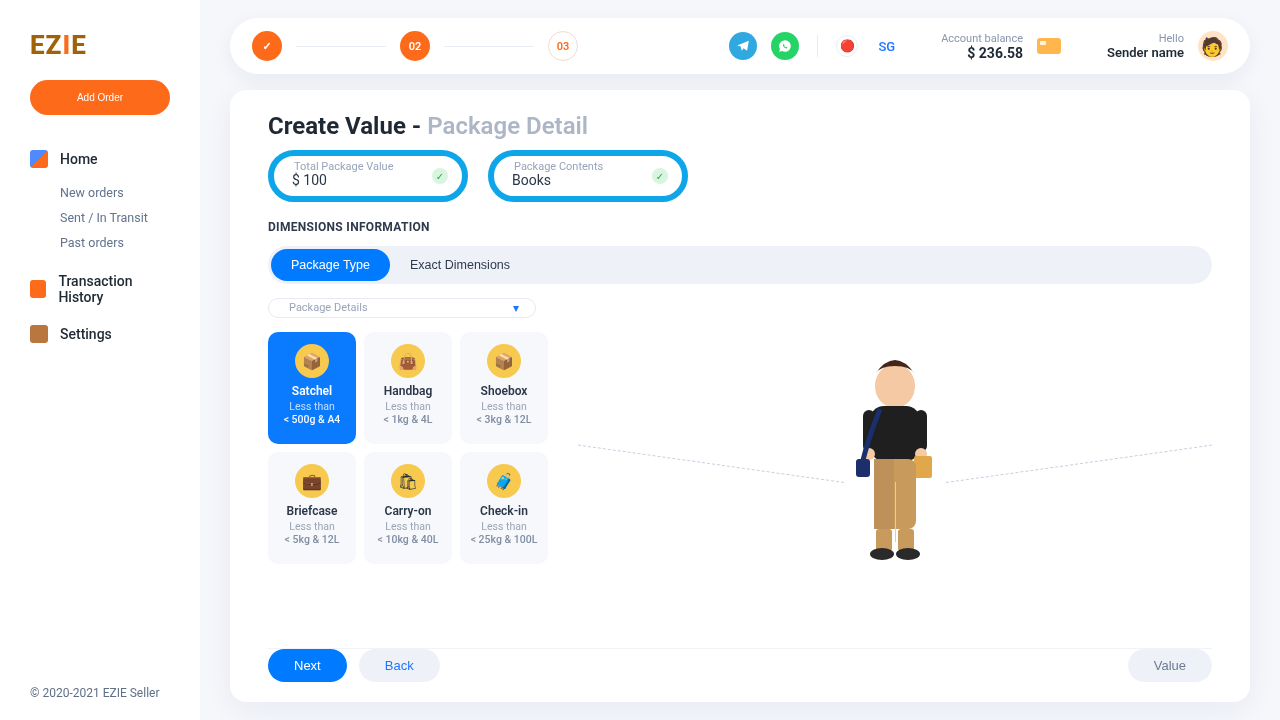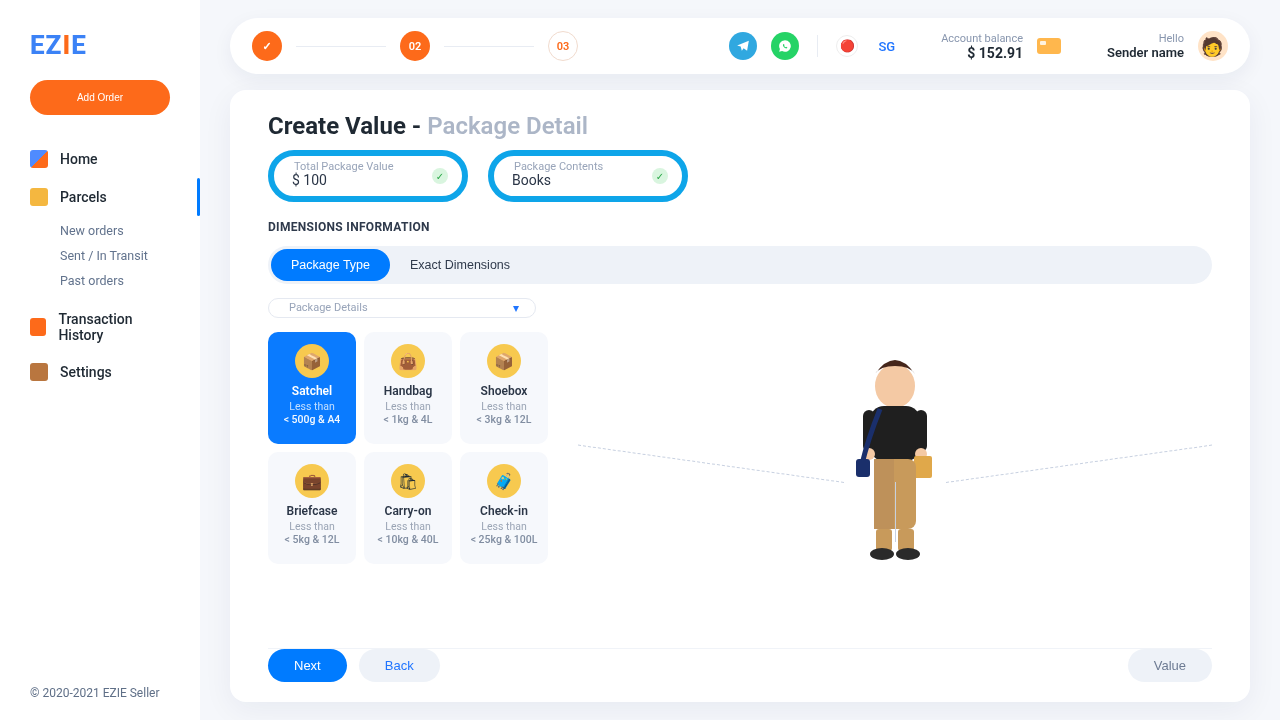--- a/index.html
+++ b/index.html
@@ -2,21 +2,21 @@
 <html><head>
 <meta charset="utf-8">
 <style>
 * { box-sizing: border-box; margin: 0; padding: 0; }
 body { font-family: -apple-system, BlinkMacSystemFont, "Segoe UI", Roboto, sans-serif; background: #f5f7fb; color: #1f2933; width: 1280px; height: 720px; overflow: hidden; }
 .app { display: flex; height: 720px; }
 
 
 .sidebar { width: 200px; background: #fff; padding: 30px 0 20px; display: flex; flex-direction: column; position: relative; }
 .logo { font-weight: 800; font-size: 26px; padding: 0 30px 20px; letter-spacing: 1px; }
-.logo .b { color: #3b82f6; text-align: right; }
+.logo .b { color: #a16207; text-align: right; }
 .logo .o { color: #fd6a1a; }
 .add-order { margin: 0 30px 25px; background: #fd6a1a; color: #fff; border: none; border-radius: 25px; padding: 12px 22px; font-size: 10px; font-weight: 500; cursor: pointer; }
 .nav { list-style: none; }
 .nav-item { display: flex; align-items: center; padding: 10px 30px; font-size: 14px; font-weight: 500; cursor: pointer; position: relative; }
 .nav-item.active::after { content:""; position:absolute; right:0; top:0; bottom:0; width:3px; background:#007bff; border-radius:2px; }
 .nav-icon { width: 18px; height: 18px; margin-right: 12px; border-radius: 3px; display:inline-flex; align-items:center; justify-content:center; font-size:12px; }
 .ni-home { background: linear-gradient(135deg,#4f8bff 50%,#fd6a1a 50%); }
 .ni-parcel { background: #f4b740; }
 .ni-history { background: #fd6a1a; }
 .ni-settings { background: #b9763f; }
@@ -107,24 +107,20 @@
     <div class="logo">
       <span class="b">EZ</span><span class="o">I</span><span class="b">E</span>
     </div>
     <button class="add-order">Add Order</button>
 
     <ul class="nav">
       <li class="nav-item">
         <span class="nav-icon ni-home"></span>
         <span>Home</span>
       </li>
-      <li class="nav-item active">
-        <span class="nav-icon ni-parcel"></span>
-        <span>Parcels</span>
-      </li>
       <ul class="sub-items">
         <li>New orders</li>
         <li>Sent / In Transit</li>
         <li>Past orders</li>
       </ul>
       <li class="nav-item">
         <span class="nav-icon ni-history"></span>
         <span>Transaction History</span>
       </li>
       <li class="nav-item">
@@ -157,21 +153,21 @@
             <path d="M12 2a10 10 0 0 0-8.7 15L2 22l5-1.3A10 10 0 1 0 12 2zm4 13c-.4 1-2 1.3-2.8 1-1.8-.5-4-2.7-4.6-4.5-.3-.8 0-2.4 1-2.8.3-.1.6 0 .8.3l.7 1.4c.1.3 0 .5-.2.7l-.4.4c.4 1 1.6 2.2 2.6 2.6l.4-.4c.2-.2.4-.3.7-.2l1.4.7c.3.2.5.5.4.8z"></path>
           </svg>
       </span>
       <span class="vdiv"></span>
       <span class="flag">🔴</span>
       <span class="sg">SG</span>
 
       <div style="width:18px"></div>
       <div class="balance">
         <div>Account balance</div>
-        <div class="amt">$ 152.91</div>
+        <div class="amt">$ 236.58</div>
       </div>
       <span class="card-icon"></span>
 
       <div style="width:18px"></div>
       <div class="hello">
         <div>Hello</div>
         <div class="nm">Sender name</div>
       </div>
       <span class="avatar">🧑</span>
     </div>

